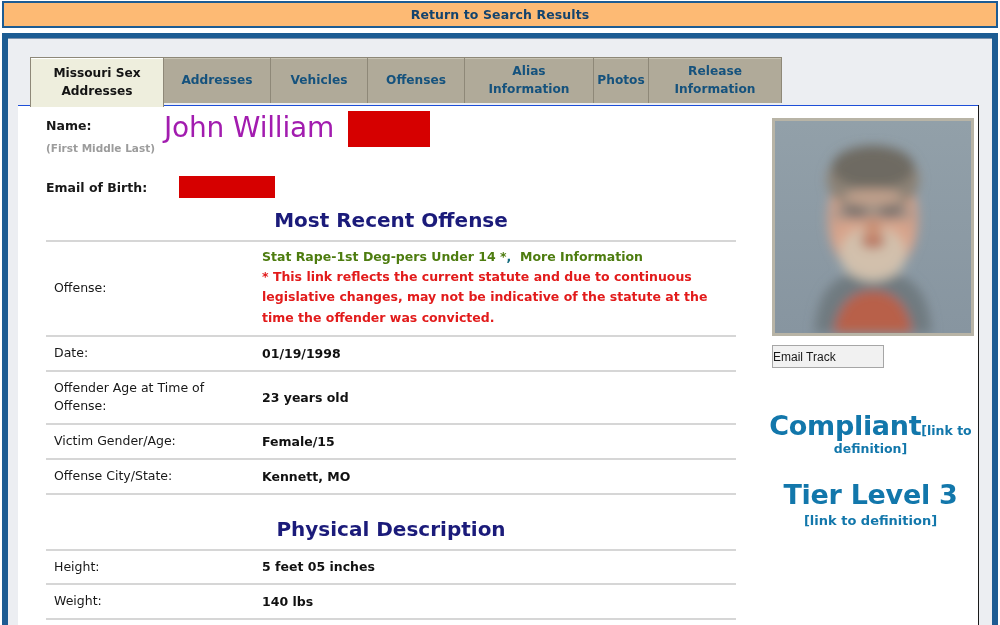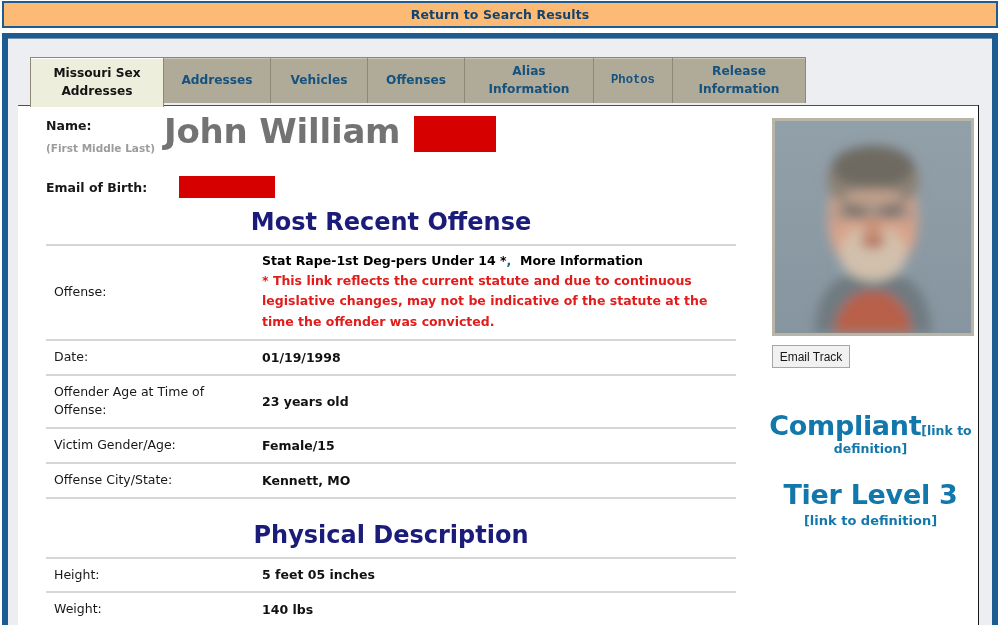--- a/index.html
+++ b/index.html
@@ -83,21 +83,21 @@
     box-shadow: inset 0 1px 0 #ffffff;
     z-index: 5;
     position: relative;
   }
   .tab-w1 { width: 134px; }
   .tab-w2 { width: 108px; }
   .tab-w3 { width: 98px; }
   .tab-w4 { width: 98px; }
   .tab-w5 { width: 136px; }
   .tab-w6 { width: 130px; }
-  .tab-w7 { width: 80px; font-family: Liberation Mono, monospace; }
+  .tab-w7 { width: 56px; }
   .tab-w8 { width: 134px; }
 
   
   .panel {
     position: absolute;
     top: 66px;
     left: 10px;
     right: 14px;
     bottom: 0;
     background: #ffffff;
@@ -132,23 +132,23 @@
   .id-sublabel {
     color: #9c9c9c;
     font-size: 10.5px;
     font-weight: bold;
     margin-top: 9px;
   }
   .name-value {
     position: absolute;
     left: 118px;
     top: -7px;
-    color: #737373;
-    font-size: 34px;
-    font-weight: bold;
+    color: #a21caf;
+    font-size: 28px;
+    font-weight: normal;
     letter-spacing: -.2px;
   }
   .redact {
     display: inline-block;
     background: #d60000;
     vertical-align: middle;
   }
   .redact-name { width: 82px; height: 36px; margin-left: 14px; }
   .redact-dob  { width: 96px; height: 22px; }
   .dob-row {
@@ -157,21 +157,21 @@
     top: 58px;
     display: flex;
     align-items: center;
   }
   .dob-row .redact-dob { margin-left: 32px; }
 
   
   .section-title {
     text-align: center;
     color: #1b1b7a;
-    font-size: 24px;
+    font-size: 20px;
     font-weight: bold;
     width: 690px;
     margin: 6px 0 8px 0;
   }
 
   
   .dtable { width: 690px; border-collapse: collapse; }
   .dtable tr { border-top: 2px solid #d6d6d6; }
   .dtable tr:last-child { border-bottom: 2px solid #d6d6d6; }
   .dtable td {
@@ -184,21 +184,21 @@
     color: #181818;
     font-weight: normal;
     line-height: 1.5;
   }
   .dtable td.v {
     color: #111111;
     font-weight: bold;
   }
 
   .offense-link {
-    color: #000000;
+    color: #4d7c0f;
     font-weight: bold;
     font-size: 12.5px;
   }
   .offense-sep { color: #136b7d; font-weight: bold; }
   .offense-note {
     color: #e21b1b;
     font-weight: bold;
     font-size: 12.5px;
     line-height: 1.62;
     margin-top: 3px;
@@ -219,29 +219,29 @@
     border: 3px solid #b8b4a6;
     background: #8e9ca5;
     overflow: hidden;
     position: relative;
     margin-left: 14px;
   }
   .photo-frame svg { display: block; width: 100%; height: 100%; }
 
   .email-btn {
     margin: 9px 0 8px 14px;
-    width: 78px;
+    width: 112px;
     height: 23px;
     background: #f1f1f1;
     border: 1px solid #a6a6a6;
     color: #181818;
     font-size: 12px;
     display: flex;
     align-items: center;
-    justify-content: center;
+    justify-content: flex-start;
     font-family: "Liberation Sans", sans-serif;
   }
 
   .status-wrap {
     margin-top: 44px;
     text-align: center;
     width: 225px;
   }
   .compliant-line { line-height: 1.05; }
   .compliant {

